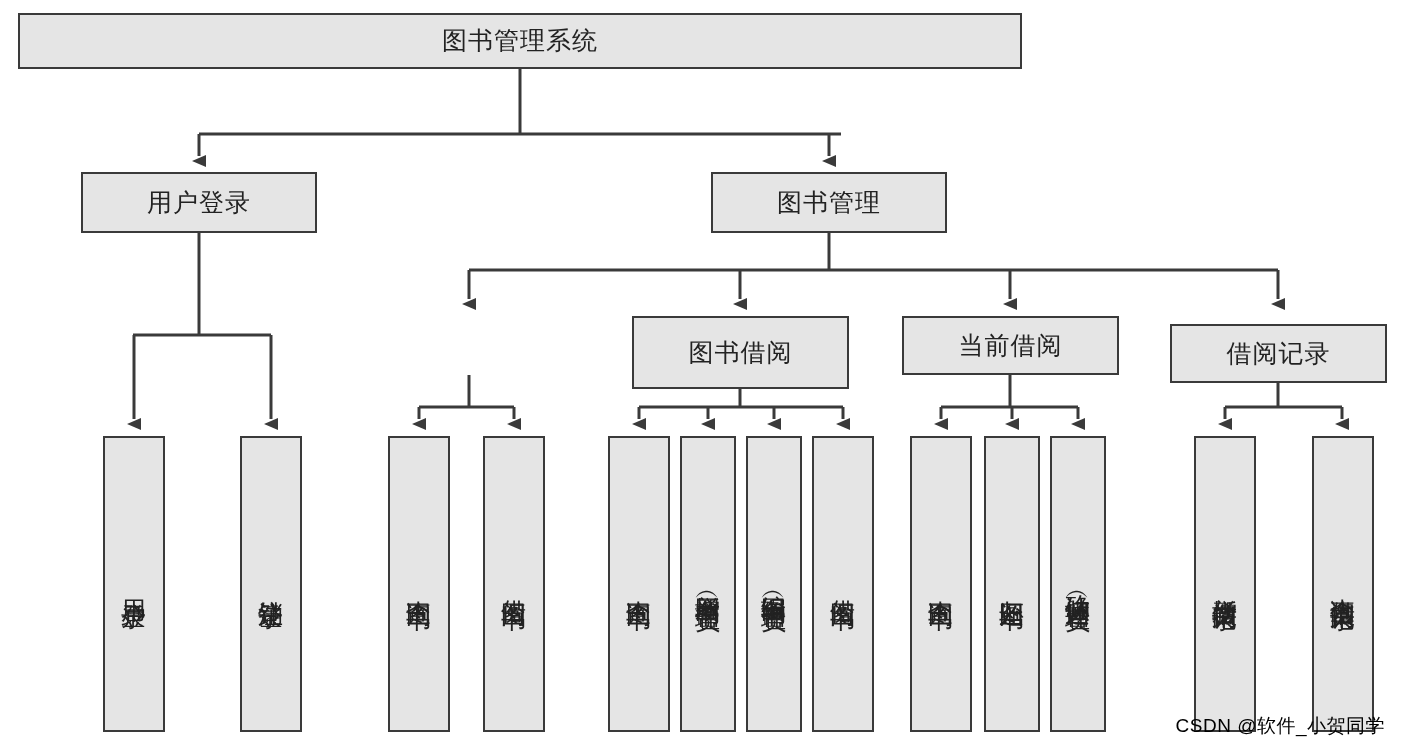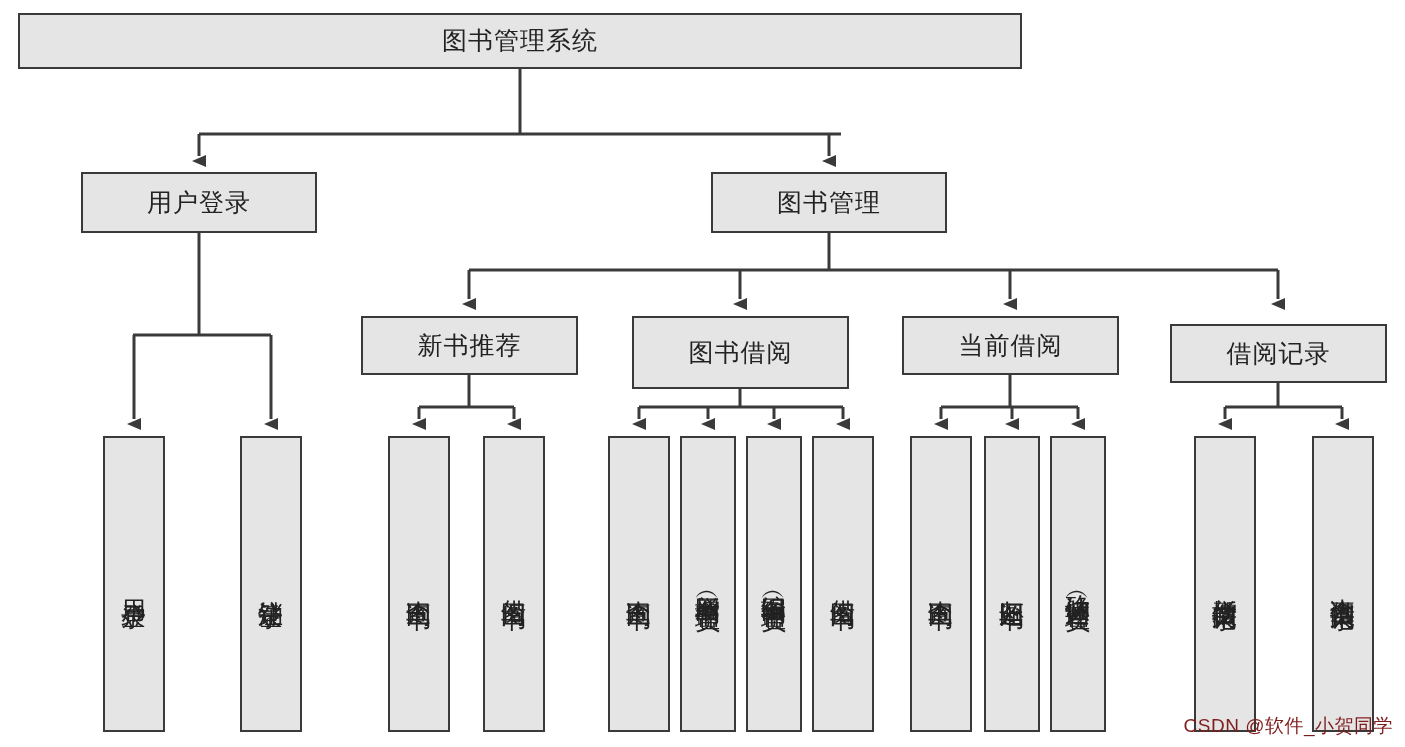--- a/index.html
+++ b/index.html
@@ -49,24 +49,24 @@
     letter-spacing: 2px;
     padding: 4px 0;
   }
   .node.vert .vtext {
     writing-mode: vertical-rl;
     text-orientation: upright;
     white-space: nowrap;
   }
   #watermark {
     position: absolute;
-    right: 12px;
+    right: 20px;
     bottom: 8px;
     font-size: 19px;
-    color: #7f1d1d;
+    color: #000000;
     white-space: nowrap;
     letter-spacing: 0.5px;
   }
 </style>
 </head>
 <body>
 
 <div id="stage">
 
   <svg id="wires" viewBox="0 0 1405 747" width="1405" height="747" xmlns="http://www.w3.org/2000/svg">
@@ -124,23 +124,20 @@
     <span>图书管理系统</span>
   </div>
 
   <div class="node horiz" style="left:81px; top:172px; width:236px; height:61px;">
     <span>用户登录</span>
   </div>
   <div class="node horiz" style="left:711px; top:172px; width:236px; height:61px;">
     <span>图书管理</span>
   </div>
 
-  <div class="node horiz" style="left:361px; top:316px; width:217px; height:59px;">
-    <span>新书推荐</span>
-  </div>
   <div class="node horiz" style="left:632px; top:316px; width:217px; height:73px;">
     <span>图书借阅</span>
   </div>
   <div class="node horiz" style="left:902px; top:316px; width:217px; height:59px;">
     <span>当前借阅</span>
   </div>
   <div class="node horiz" style="left:1170px; top:324px; width:217px; height:59px;">
     <span>借阅记录</span>
   </div>
 

